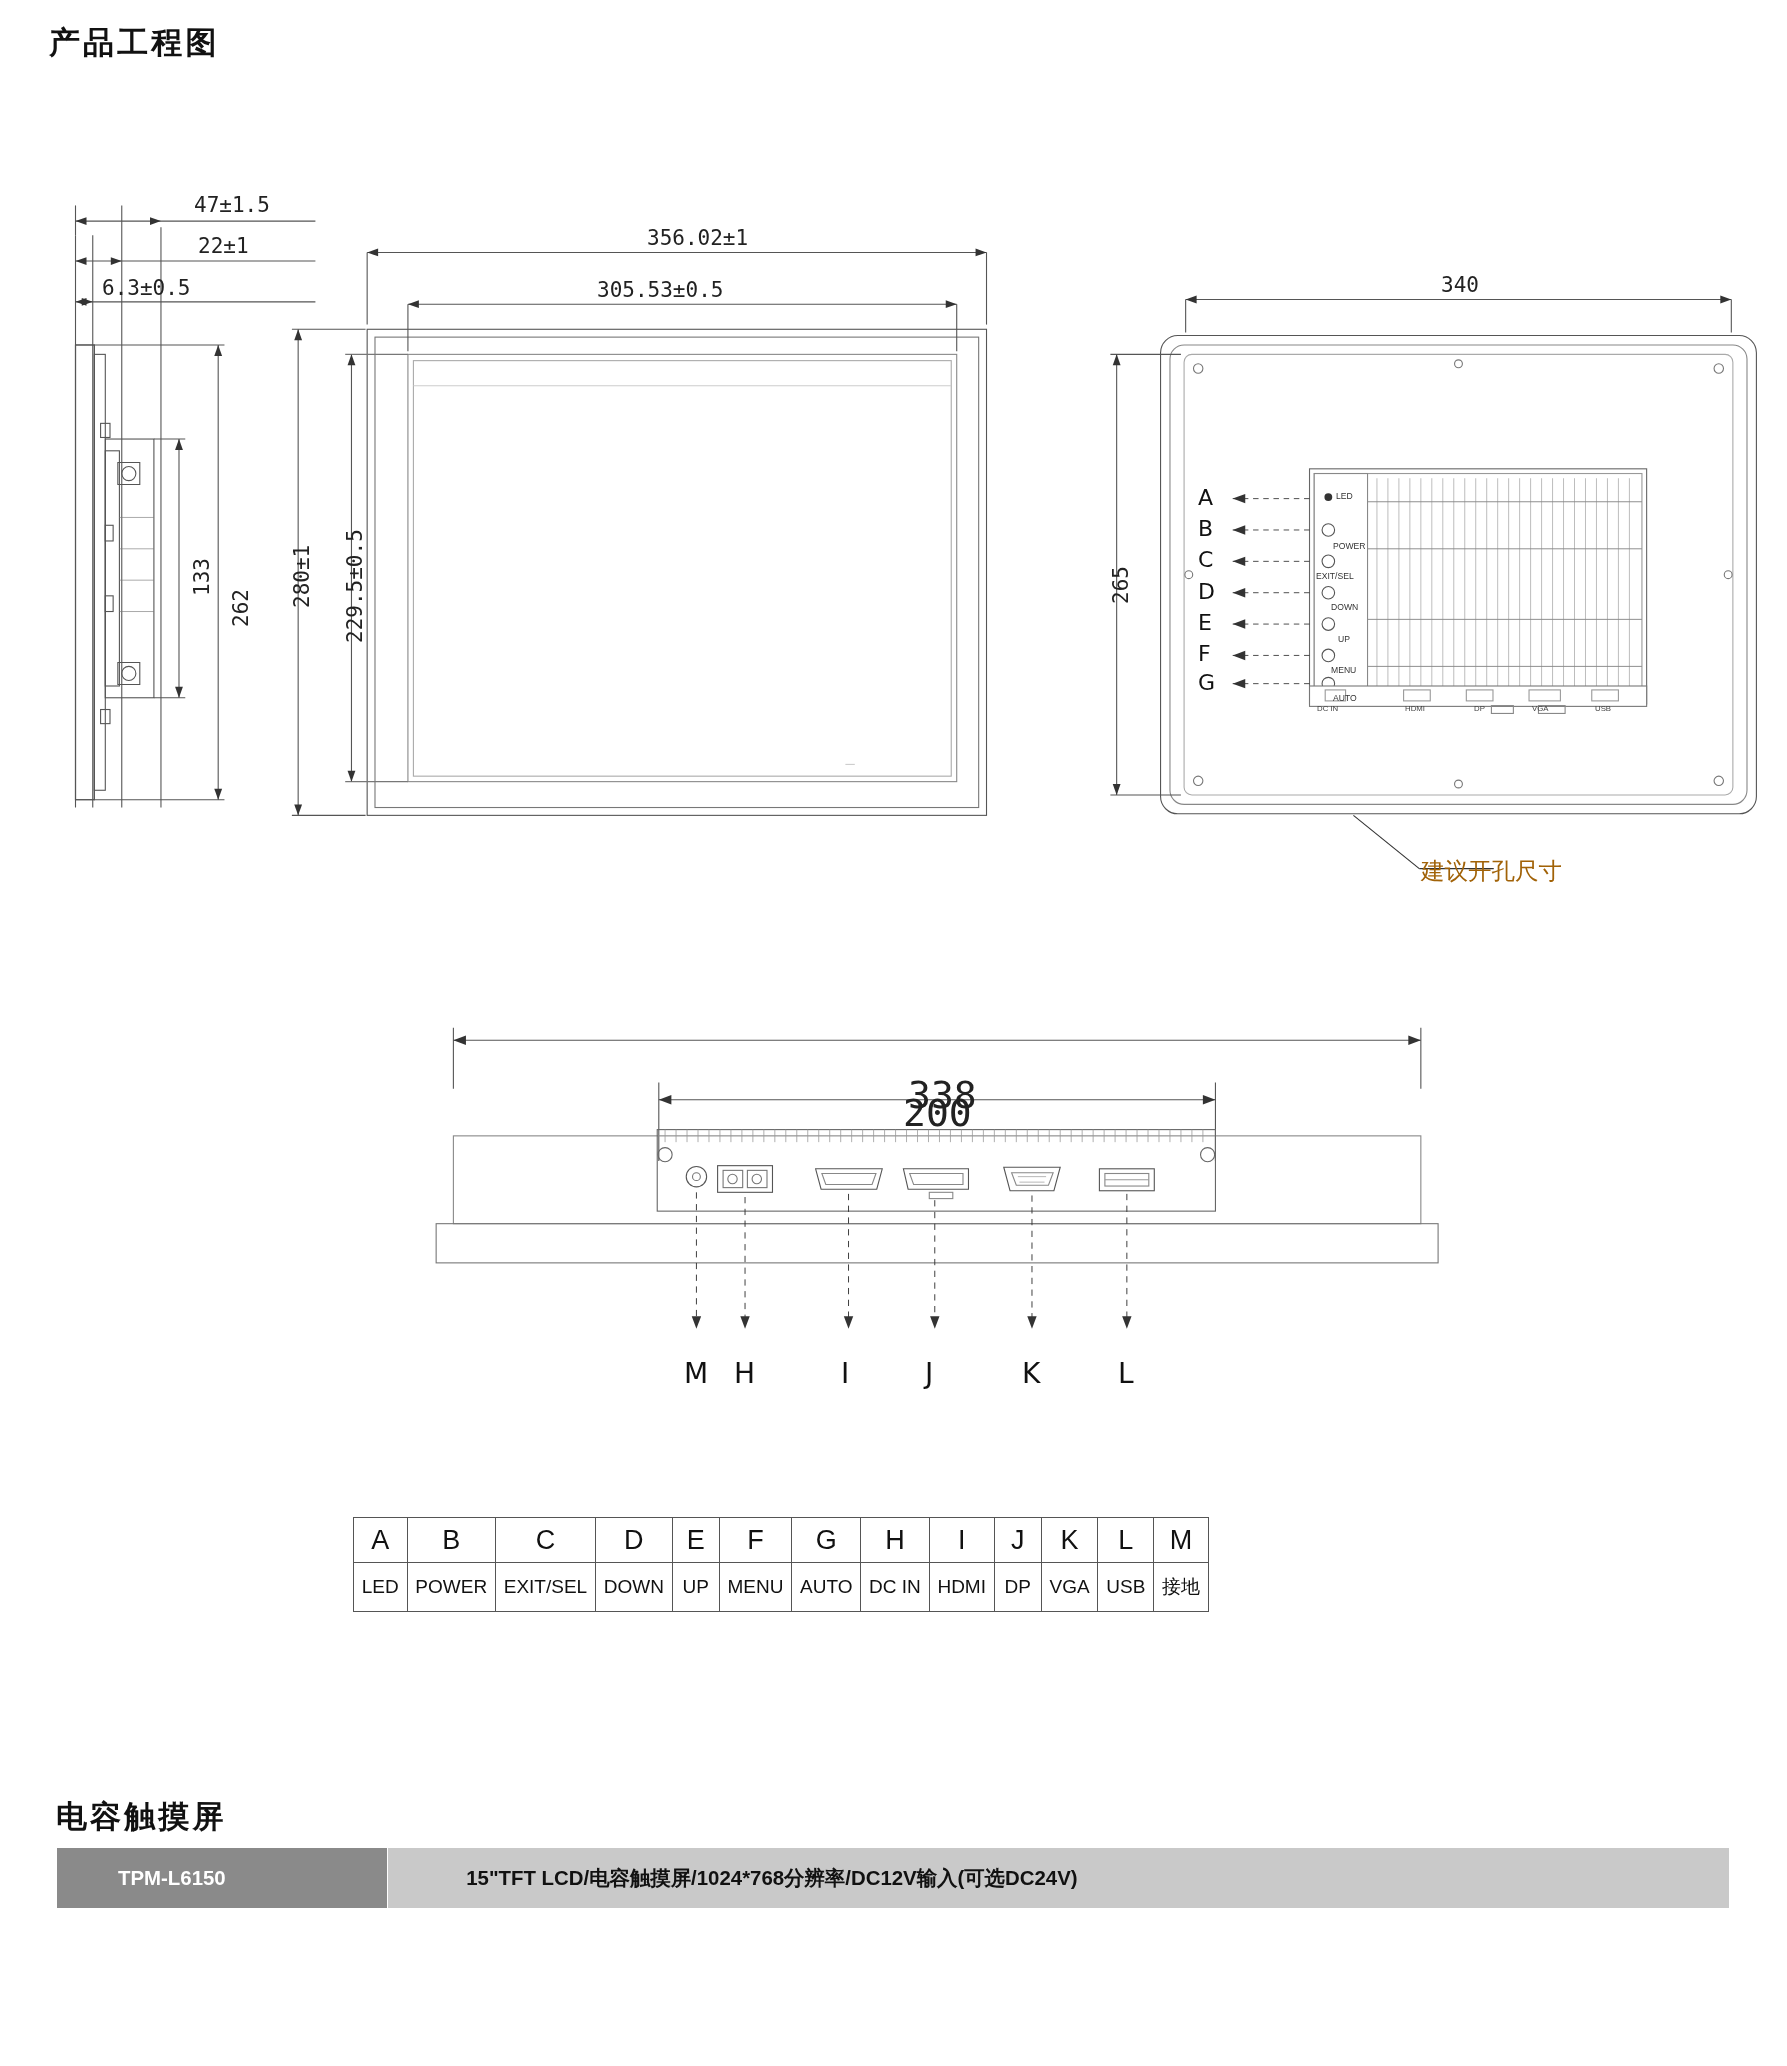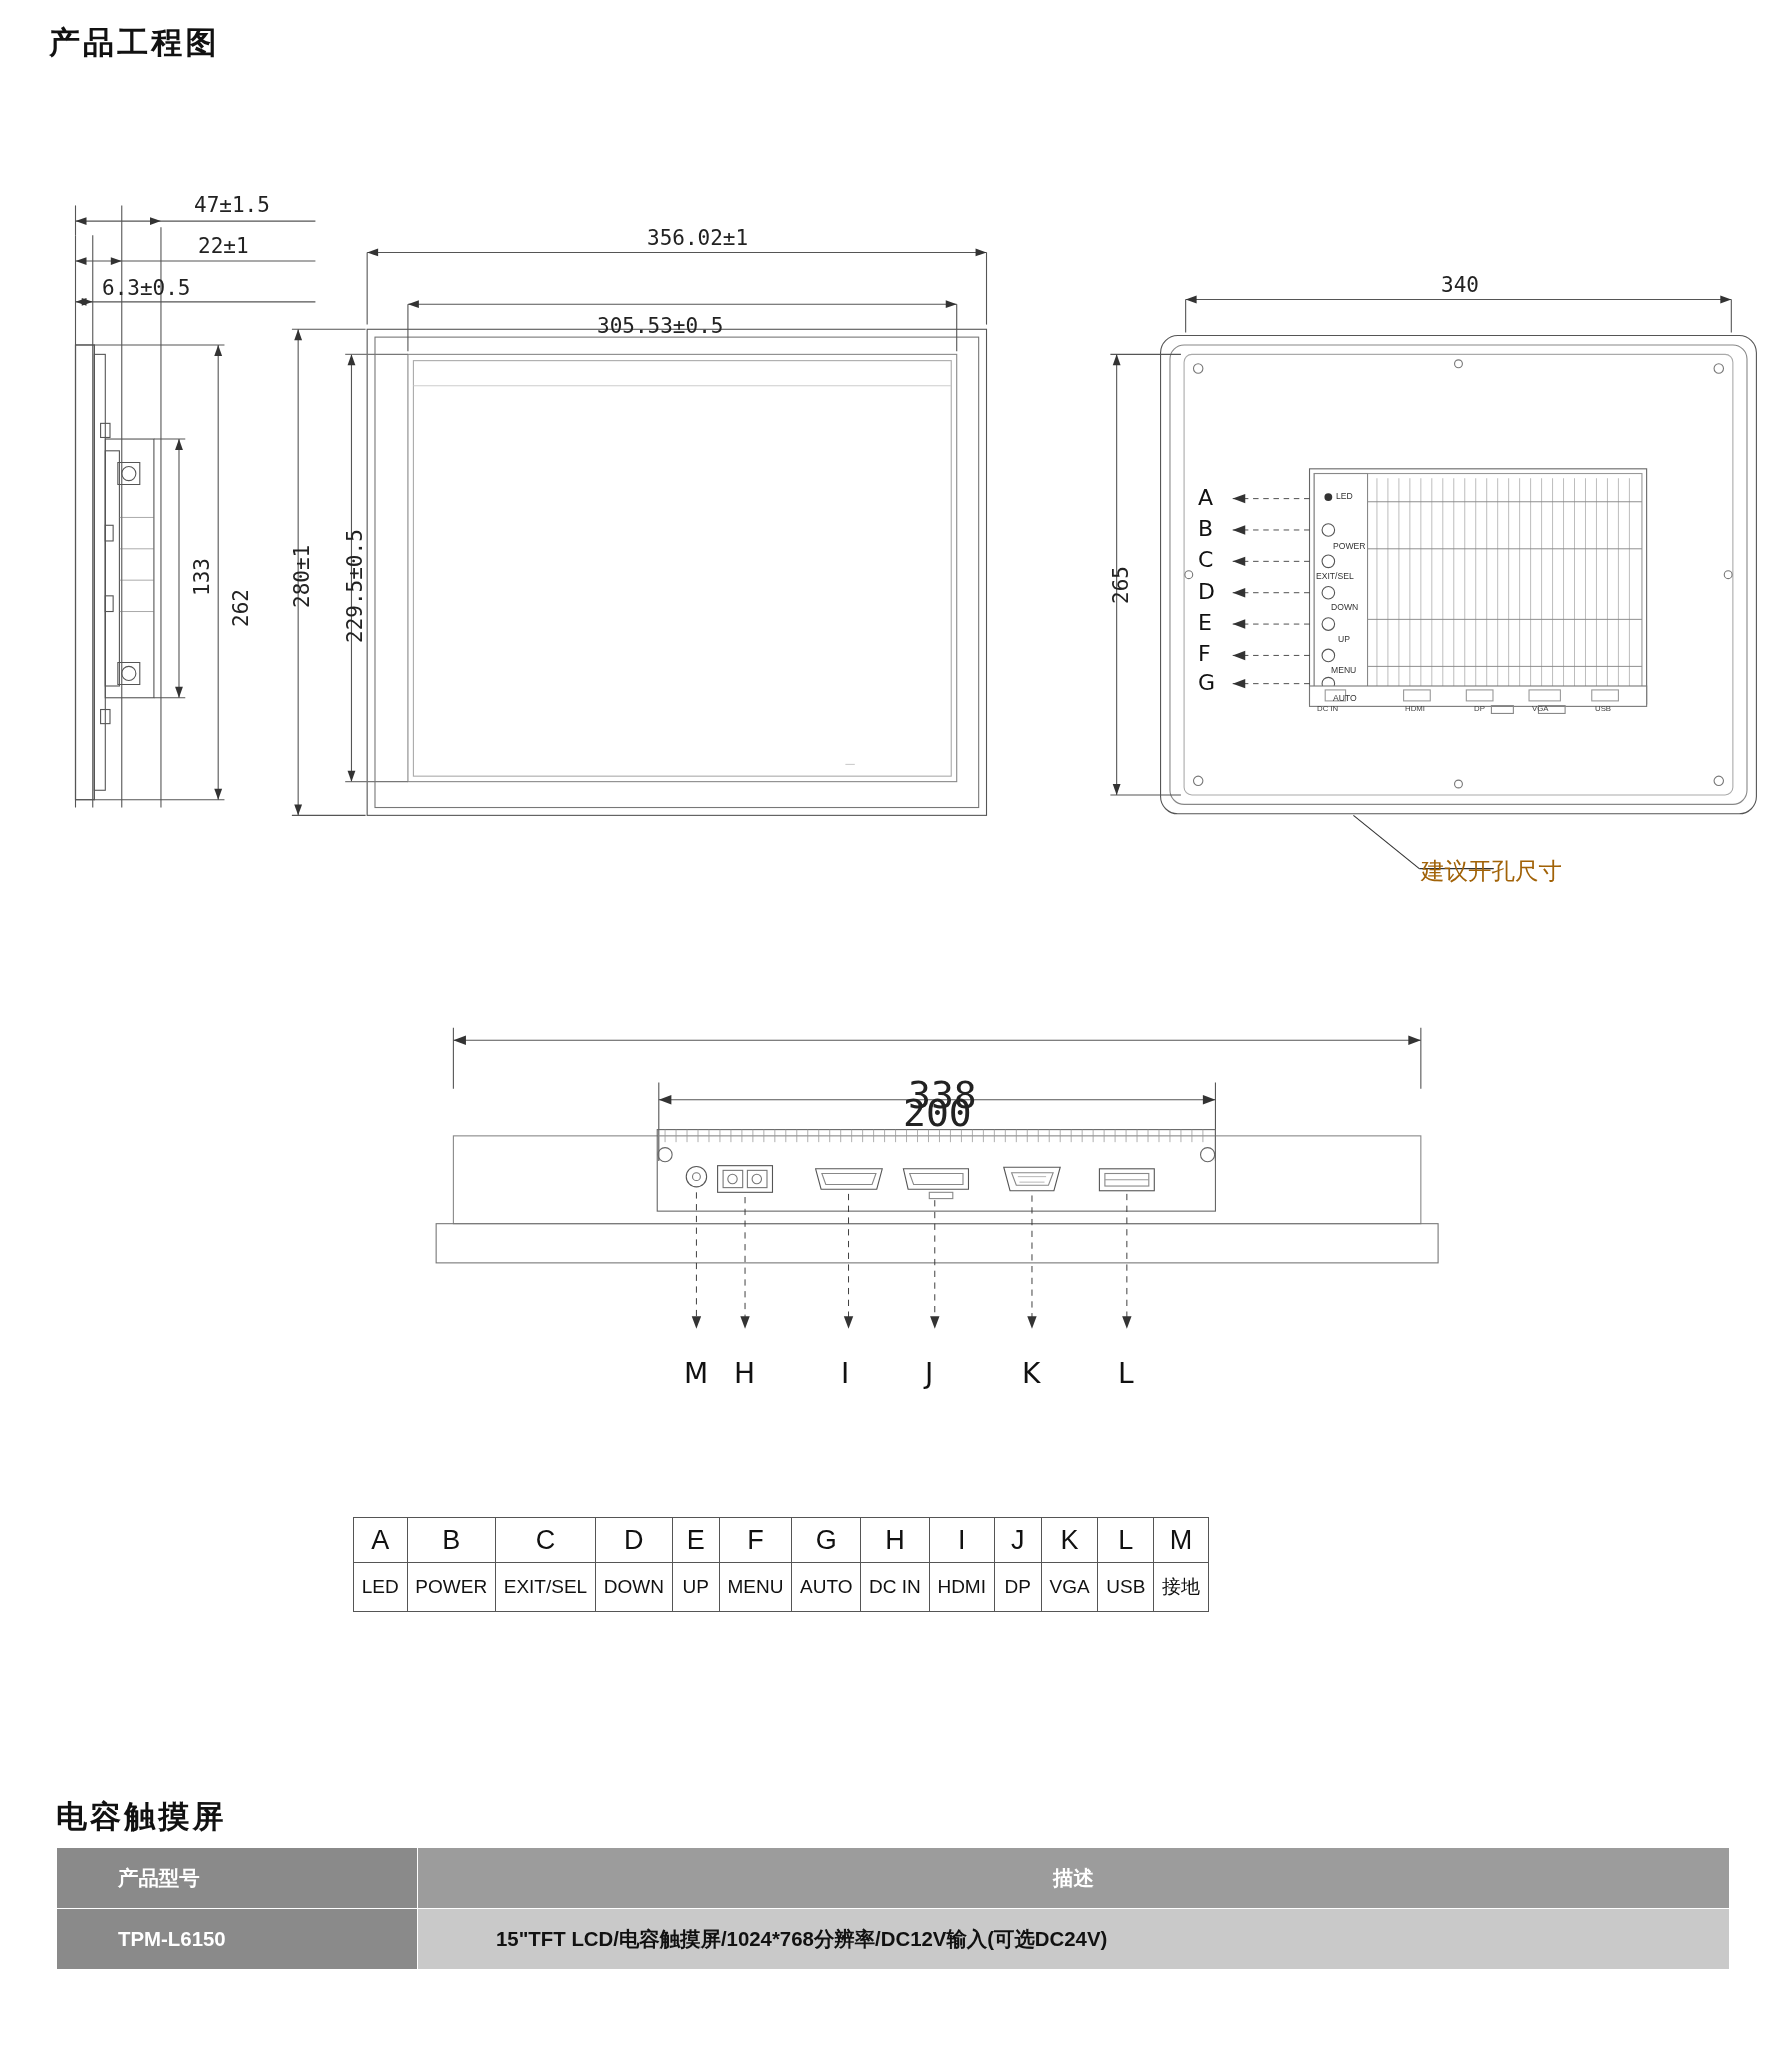--- a/index.html
+++ b/index.html
@@ -337,21 +337,21 @@
   </svg>
 
   <span class="dim-label" style="left:194px; top:193px;">47±1.5</span>
   <span class="dim-label" style="left:198px; top:234px;">22±1</span>
   <span class="dim-label" style="left:102px; top:276px;">6.3±0.5</span>
 
   <span class="dim-label vert" style="left:190px; top:596px;">133</span>
   <span class="dim-label vert" style="left:229px; top:627px;">262</span>
 
   <span class="dim-label" style="left:610px; top:226px;margin-left:37px;">356.02±1</span>
-  <span class="dim-label" style="left:597px; top:278px;margin-top:36px;">305.53±0.5</span>
+  <span class="dim-label" style="left:597px; top:278px;">305.53±0.5</span>
 
   <span class="dim-label vert" style="left:290px; top:608px;">280±1</span>
   <span class="dim-label vert" style="left:343px; top:643px;">229.5±0.5</span>
 
   <span class="dim-label" style="left:1441px; top:273px;">340</span>
   <span class="dim-label vert" style="left:1109px; top:604px;">265</span>
 
   <span class="letter-label" style="left:1198px; top:485px;">A</span>
   <span class="letter-label" style="left:1198px; top:516px;">B</span>
   <span class="letter-label" style="left:1198px; top:547px;">C</span>
@@ -545,24 +545,20 @@
       <td>USB</td>
       <td>接地</td>
     </tr>
   </tbody>
     </table>
 
   <h1 class="section-title" id="title-ordering">电容触摸屏</h1>
 
   <table class="order-table">
     <tbody>
-        <tr>
-      <th class="model-col">产品型号</th>
-      <th class="desc-col">描述</th>
-    </tr>
     <tr>
       <td class="model-col">TPM-L6150</td>
       <td class="desc-col">15"TFT LCD/电容触摸屏/1024*768分辨率/DC12V输入(可选DC24V)</td>
     </tr>
   </tbody>
     </table>
 
 </div>
 
 

